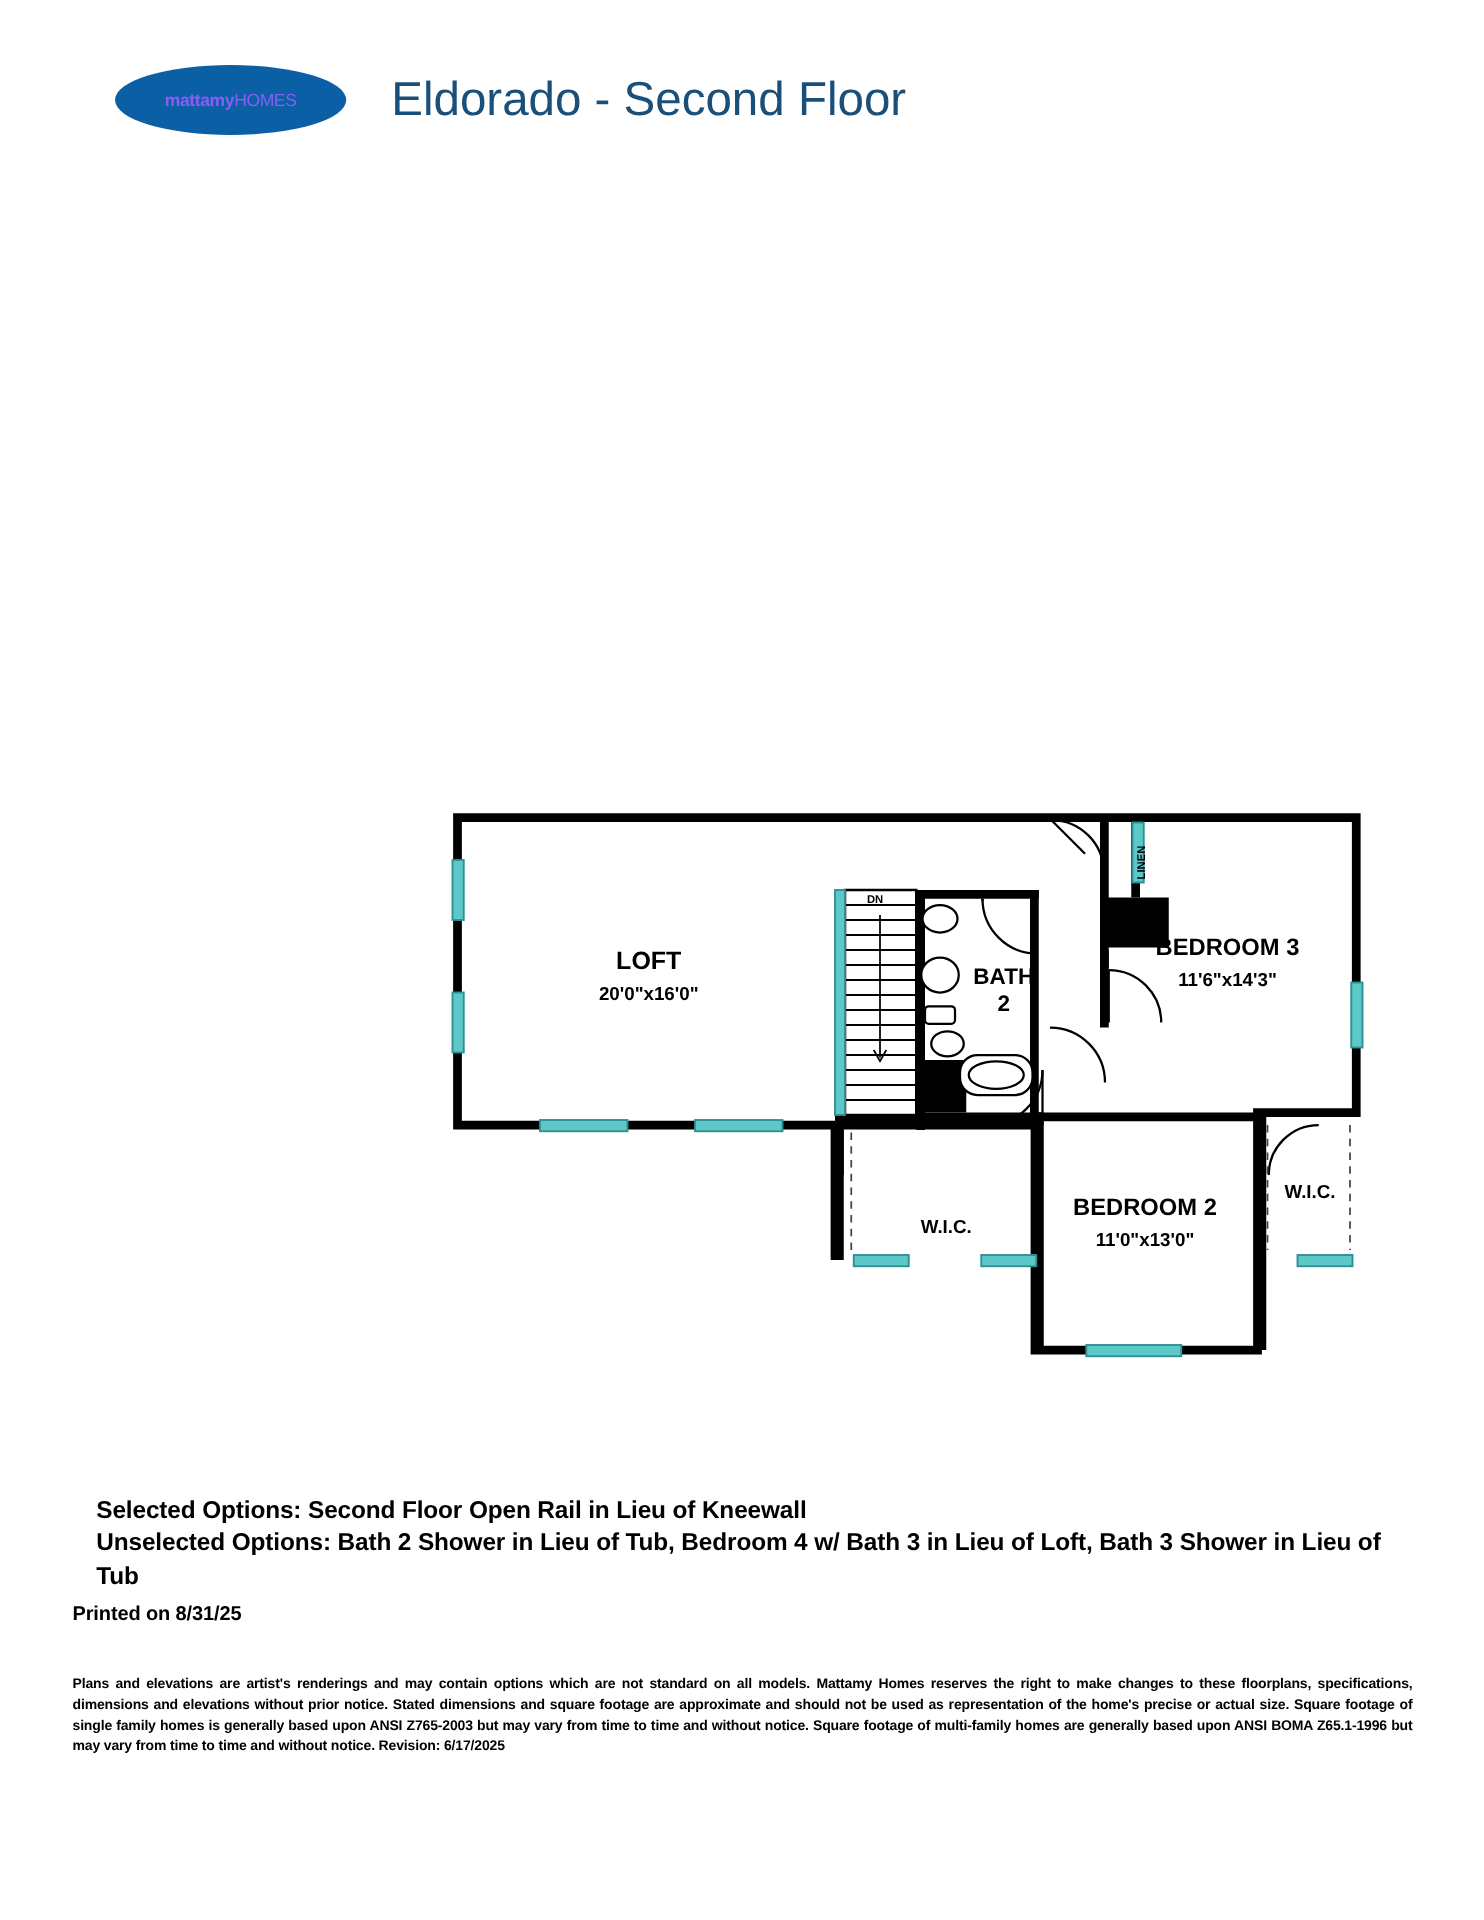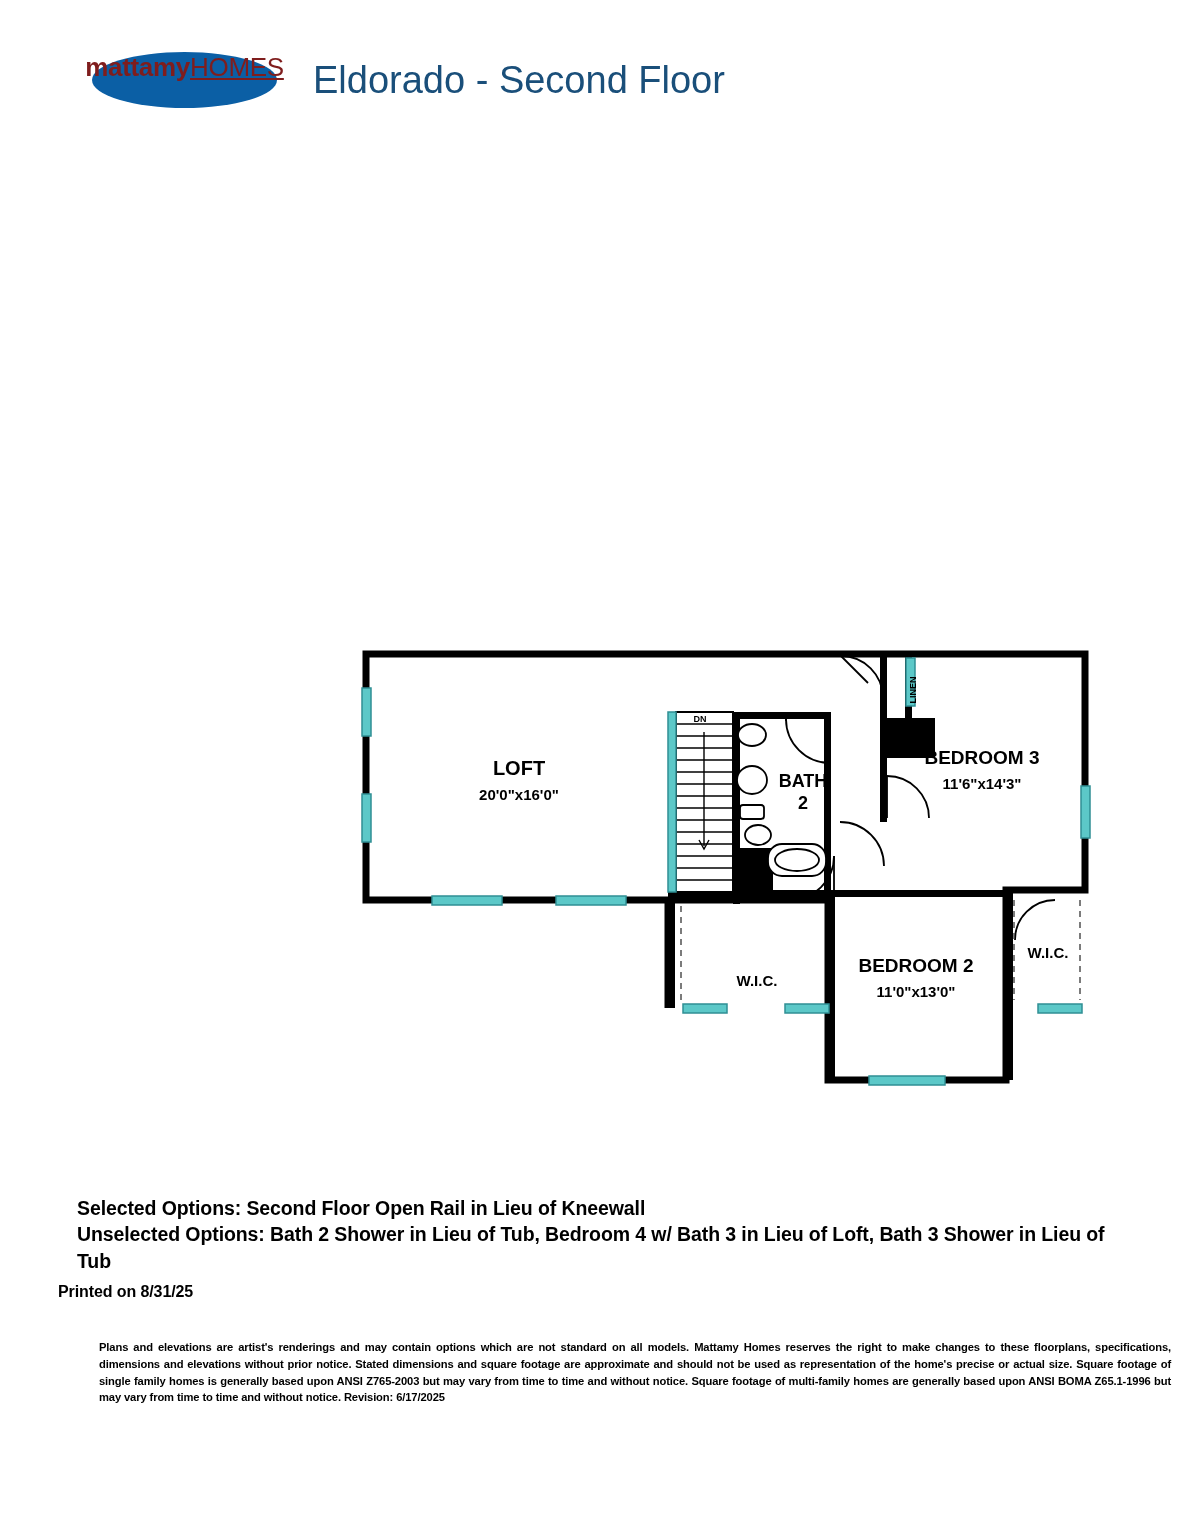--- a/index.html
+++ b/index.html
@@ -32,29 +32,29 @@
   .logo-oval {
     position: absolute;
     inset: 0;
     background: #0b5fa5;
     border-radius: 50%;
   }
   .logo-text {
     position: absolute;
     inset: 0;
     display: flex;
-    align-items: flex-start;
+    align-items: center;
     justify-content: center;
-    color: #7f1d1d;
-    font-size: 26px;
+    color: #8b5cf6;
+    font-size: 14px;
     letter-spacing: -0.3px;
     white-space: nowrap;
   }
   .logo-text .bold { font-weight: 700; }
-  .logo-text .light { font-weight: 400; text-decoration: underline; }
+  .logo-text .light { font-weight: 400; }
   .plan-title {
     margin-left: 36px;
     font-size: 38px;
     font-weight: 400;
     color: #1a4f7a;
     white-space: nowrap;
   }
 
   
   #plan-wrap {
@@ -88,21 +88,20 @@
     letter-spacing: -0.1px;
   }
   .disclaimer {
     margin-top: 38px;
     font-size: 11.2px;
     font-weight: 600;
     line-height: 1.5;
     letter-spacing: -0.12px;
     text-align: justify;
     width: 1072px;
-    margin-left: 41px;
   }
 </style>
 </head>
 <body>
 
 <div class="header">
   <div class="logo">
     <div class="logo-oval"></div>
     <div class="logo-text">
       <span class="bold">mattamy</span>

